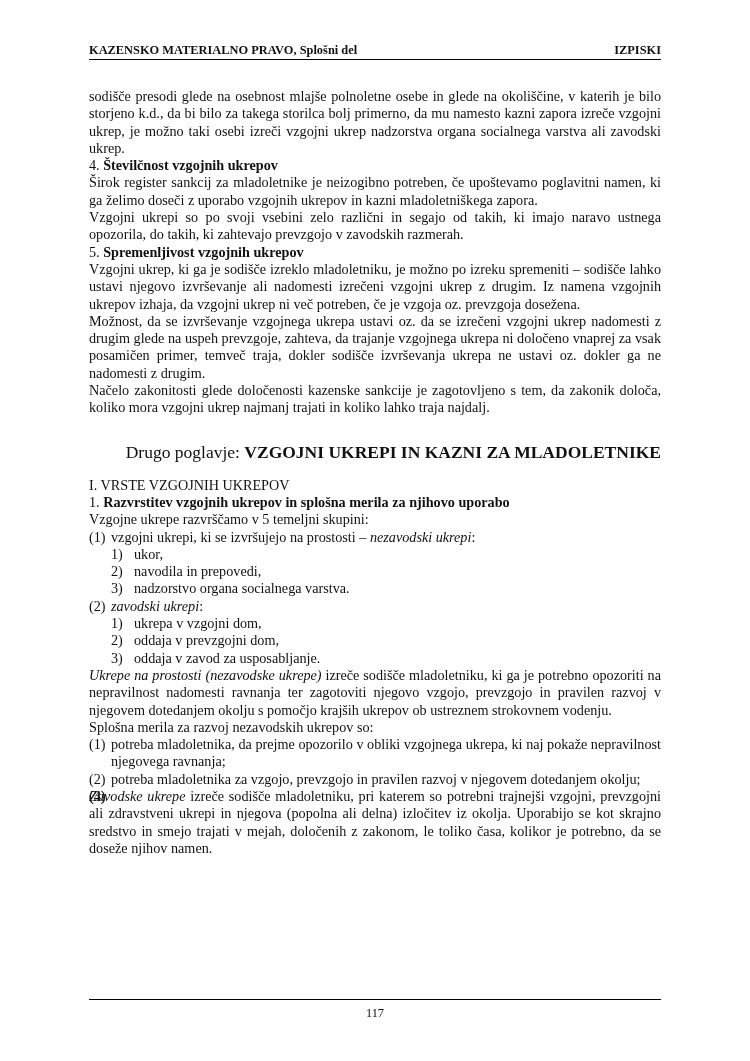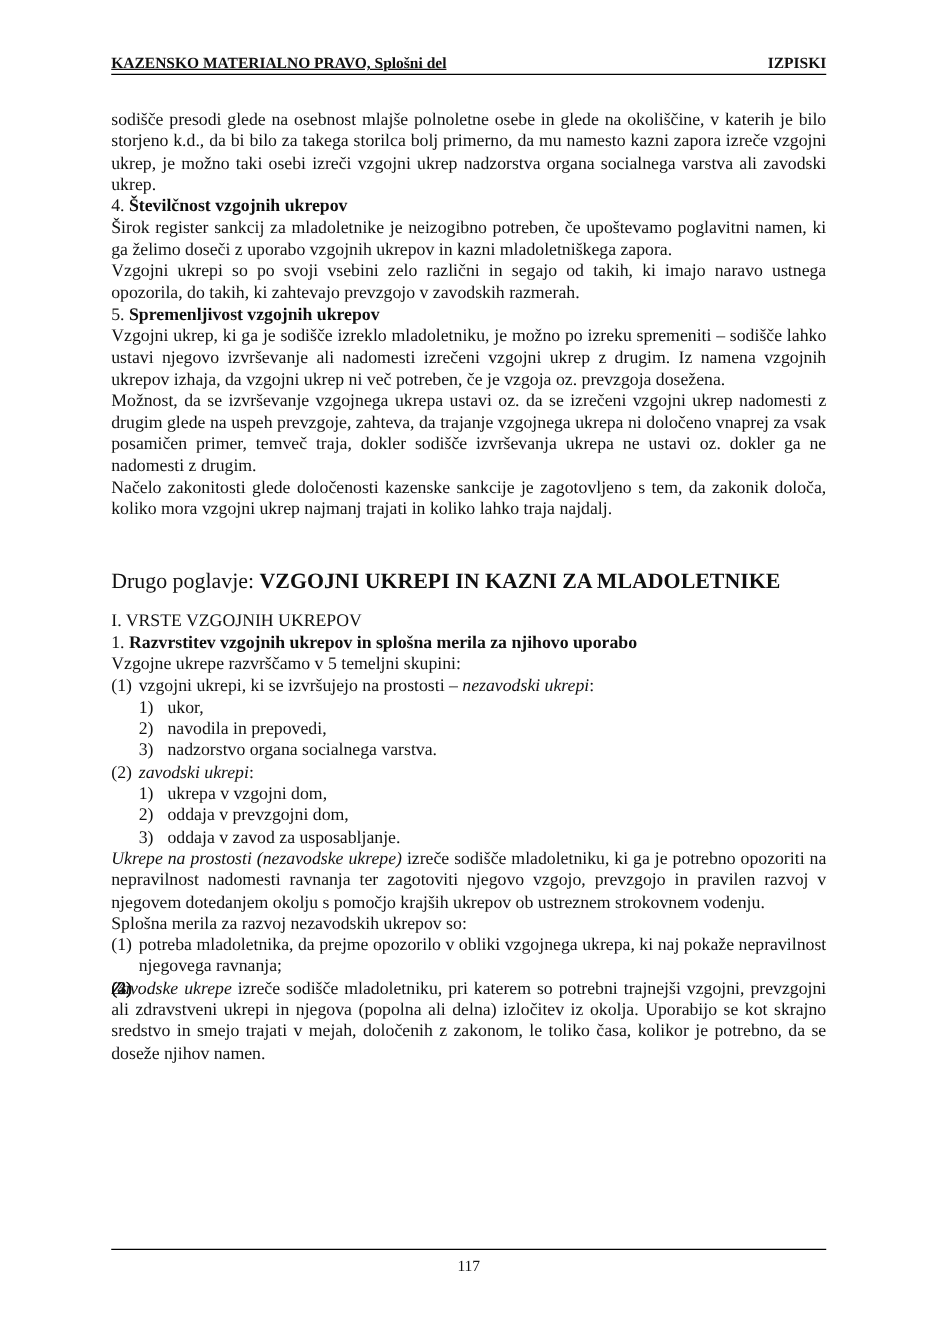--- a/index.html
+++ b/index.html
@@ -1,26 +1,26 @@
 <!DOCTYPE html>
 <html><head>
 <meta charset="utf-8">
 <style>
   html, body { margin: 0; padding: 0; background: #ffffff; }
   body { width: 750px; height: 1061px; position: relative; overflow: hidden;
          font-family: "Liberation Serif", serif; color: #111; }
   .header { position: absolute; left: 89px; top: 41px; width: 572px; height: 18px;
             border-bottom: 1.5px solid #000; font-weight: bold; font-size: 12.4px; }
-  .header .left { position: absolute; left: 0; top: 2px; text-decoration: underline; }
+  .header .left { position: absolute; left: 0; top: 2px; }
   .header .right { position: absolute; right: 0; top: 2px; }
   .content { position: absolute; left: 89px; top: 88px; width: 572px;
              font-size: 14.2px; line-height: 17.3px; }
   .content p { margin: 0; text-align: justify; }
   .content .h { margin: 0; }
-  .chapter { margin: 36px 0 0 0; font-size: 17.5px; line-height: 22px; }
+  .chapter { margin: 24px 0 0 0; font-size: 17.5px; line-height: 22px; text-align: right; }
   .chapter b { font-size: 17.5px; }
   .spacer { height: 14px; }
   .li { position: relative; padding-left: 22px; text-align: justify; }
   .li .num { position: absolute; left: 0; top: 0; }
   .sub { position: relative; padding-left: 45px; }
   .sub .num { position: absolute; left: 22px; top: 0; }
   .footer { position: absolute; left: 89px; top: 999px; width: 572px;
             border-top: 1.5px solid #000; text-align: center; font-size: 12.4px; padding-top: 6px; }
 </style>
 </head>
@@ -58,21 +58,21 @@
     <span class="num">(2)</span><i>zavodski ukrepi</i><span>:</span>
   </div>
   <div class="sub"><span class="num">1)</span><span>ukrepa v vzgojni dom,</span></div>
   <div class="sub"><span class="num">2)</span><span>oddaja v prevzgojni dom,</span></div>
   <div class="sub"><span class="num">3)</span><span>oddaja v zavod za usposabljanje.</span></div>
 
   <p><i>Ukrepe na prostosti (nezavodske ukrepe)</i><span> izreče sodišče mladoletniku, ki ga je potrebno opozoriti na nepravilnost nadomesti ravnanja ter zagotoviti njegovo vzgojo, prevzgojo in pravilen razvoj v njegovem dotedanjem okolju s pomočjo krajših ukrepov ob ustreznem strokovnem vodenju.</span></p>
   <p>Splošna merila za razvoj nezavodskih ukrepov so:</p>
 
   <div class="li"><span class="num">(1)</span><span>potreba mladoletnika, da prejme opozorilo v obliki vzgojnega ukrepa, ki naj pokaže nepravilnost njegovega ravnanja;</span></div>
-  <div class="li"><span class="num">(2)</span></div>
+  <div class="li"><span class="num">(2)</span><span>potreba mladoletnika za vzgojo, prevzgojo in pravilen razvoj v njegovem dotedanjem okolju;</span></div>
   <div class="li"><span class="num">(3)</span></div>
   <div class="li"><span class="num">(4)</span></div>
 
   <p><i>Zavodske ukrepe</i><span> izreče sodišče mladoletniku, pri katerem so potrebni trajnejši vzgojni, prevzgojni ali zdravstveni ukrepi in njegova (popolna ali delna) izločitev iz okolja. Uporabijo se kot skrajno sredstvo in smejo trajati v mejah, določenih z zakonom, le toliko časa, kolikor je potrebno, da se doseže njihov namen.</span></p>
 </div>
 
 <div class="footer">
   <span>117</span>
 </div>
 

